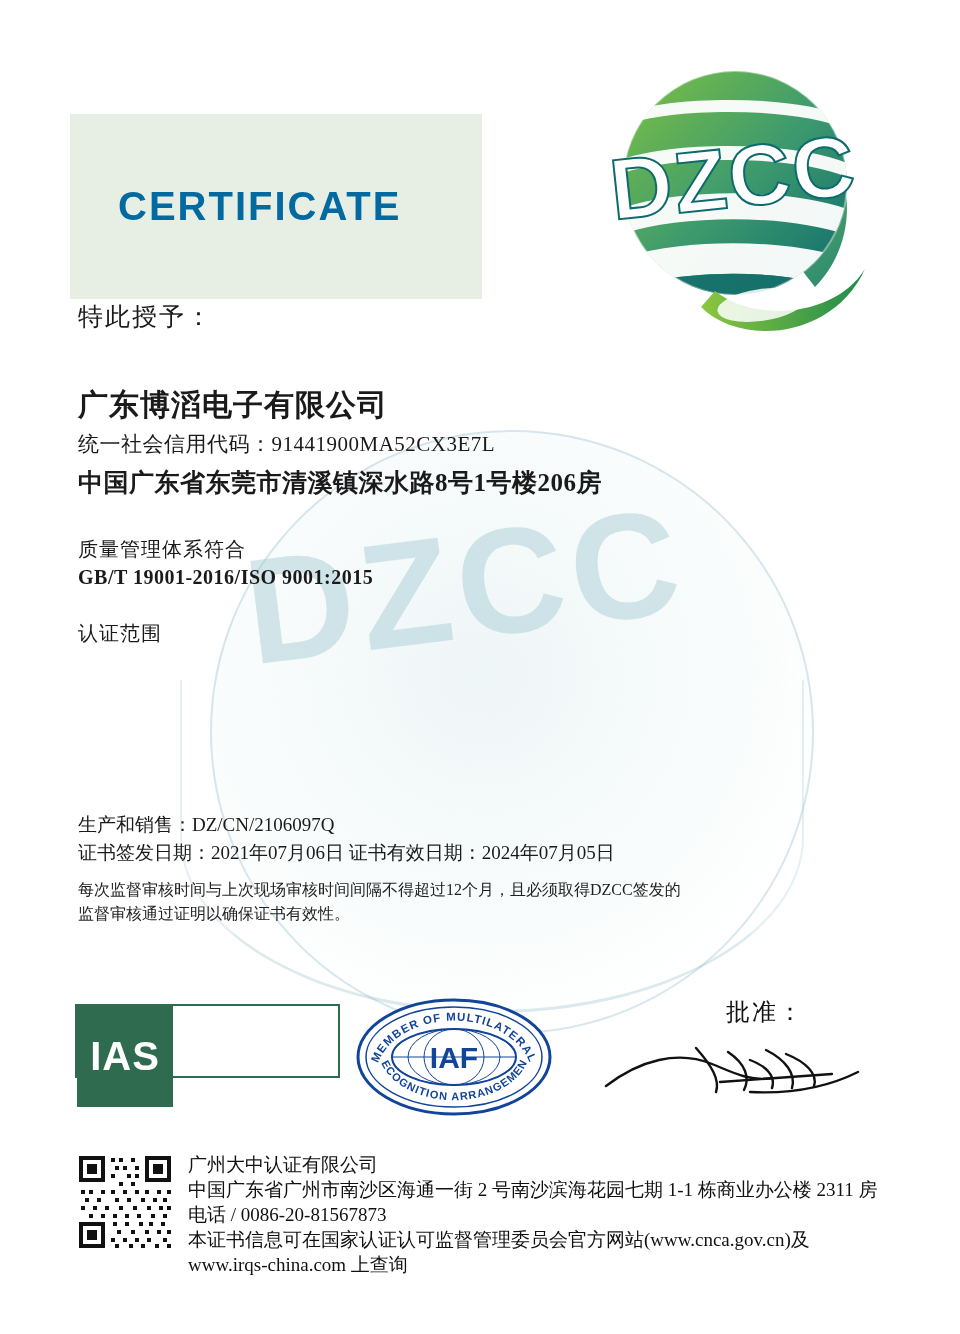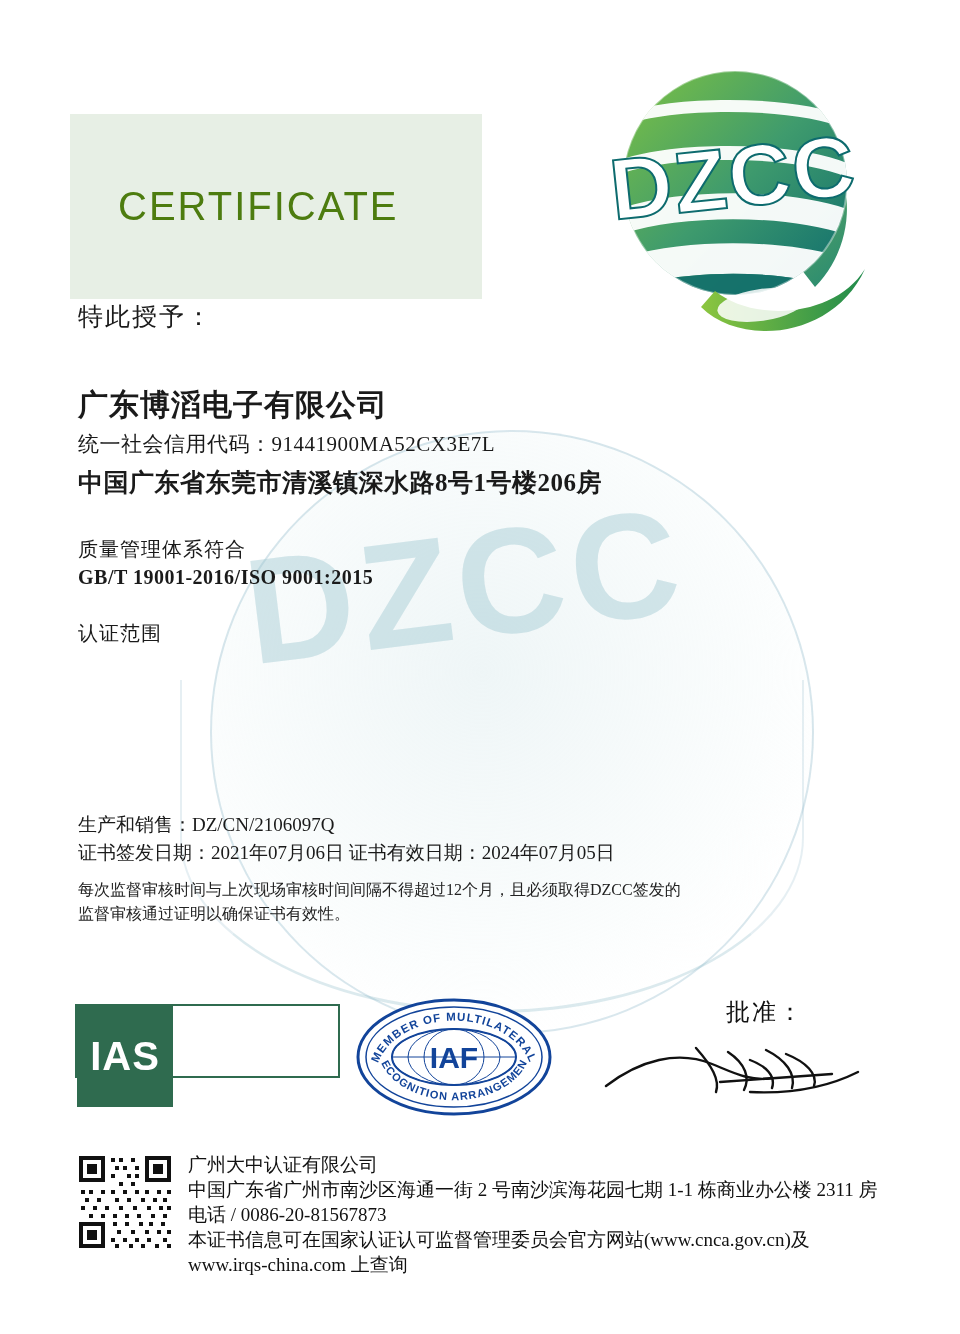--- a/index.html
+++ b/index.html
@@ -69,24 +69,24 @@
     top: 114px;
     width: 412px;
     height: 185px;
     background: #e7efe5;
   }
   .title-text {
     position: absolute;
     left: 118px;
     top: 184px;
     font-family: "Liberation Sans", sans-serif;
-    font-weight: normal;
+    font-weight: bold;
     font-size: 40px;
     letter-spacing: 2px;
-    color: #4d7c0f;
+    color: #0369a1;
   }
 
   
   .logo {
     position: absolute;
     left: 565px;
     top: 55px;
     width: 340px;
     height: 290px;
   }

